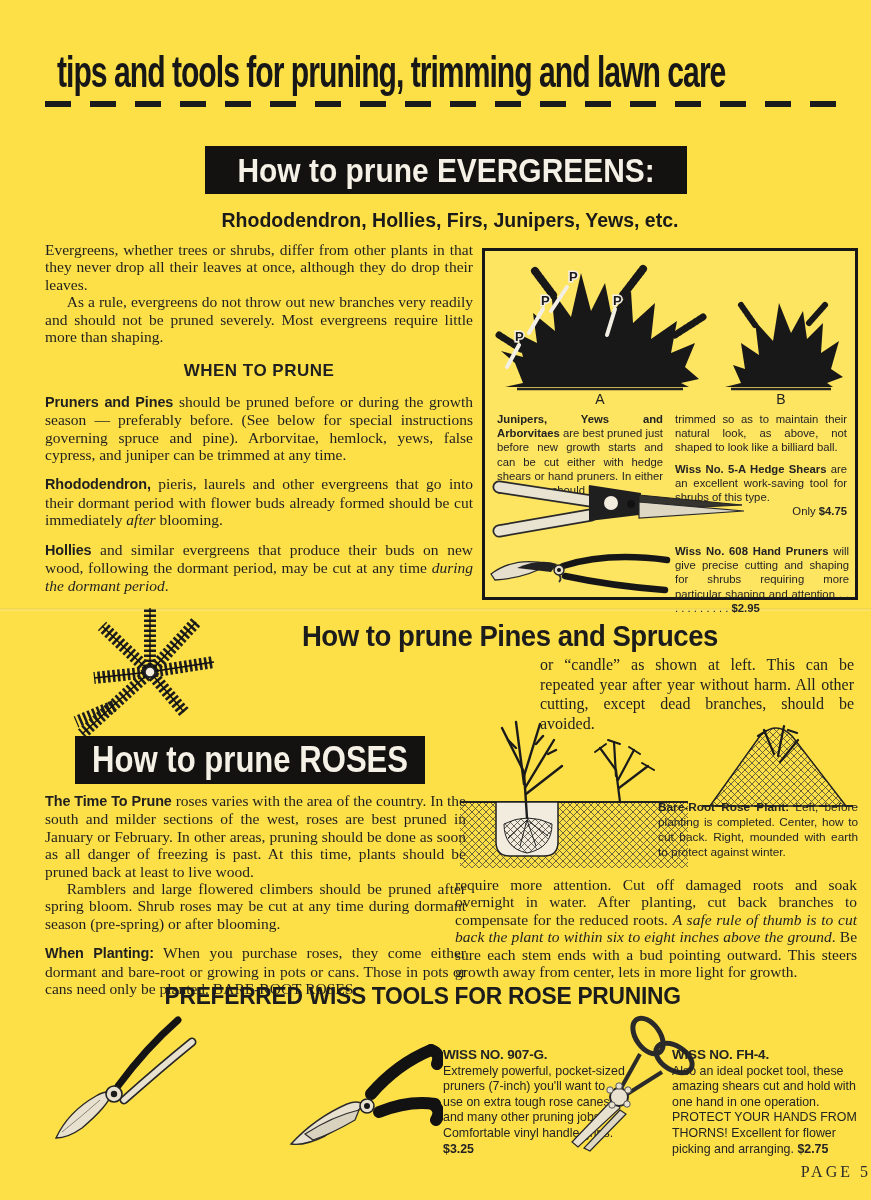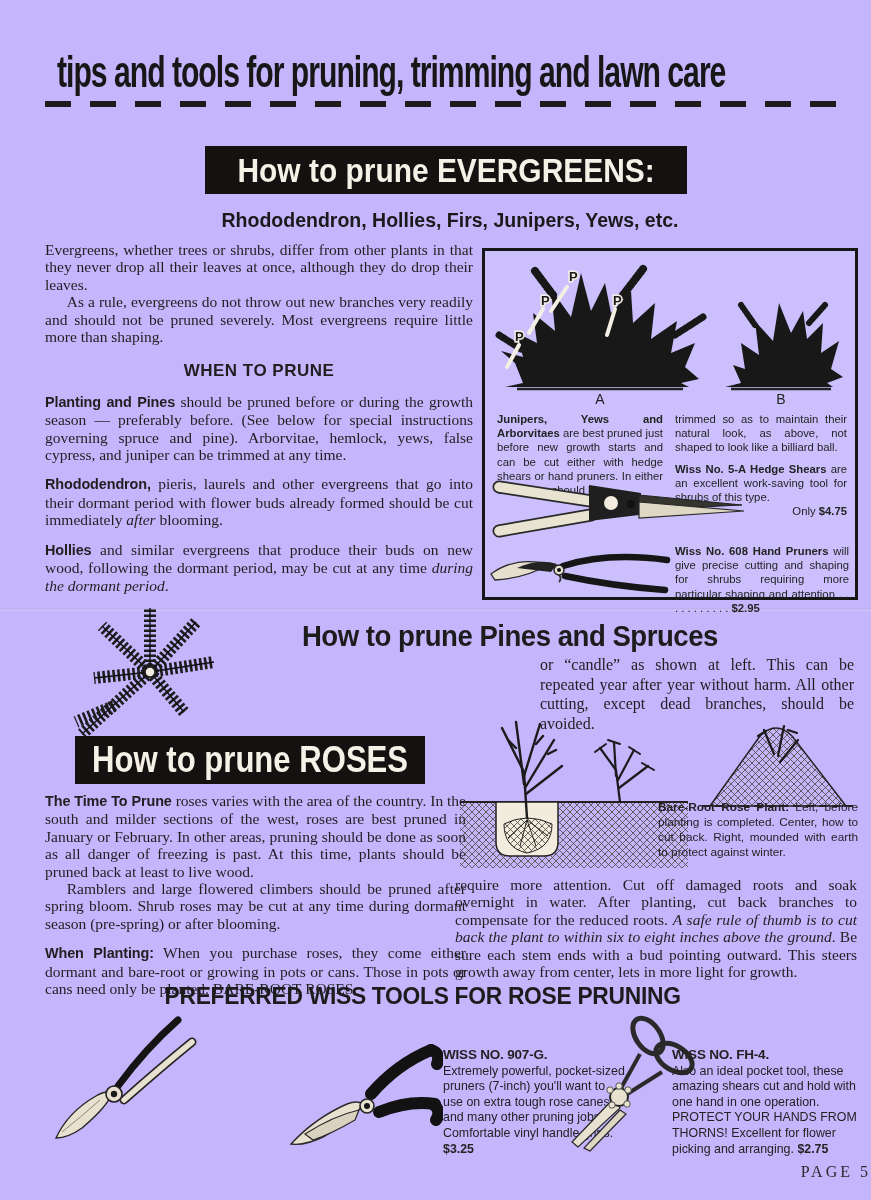--- a/index.html
+++ b/index.html
@@ -1,19 +1,19 @@
 <!DOCTYPE html>
 <html><head>
 <meta charset="utf-8">
 <style>
   html,body{margin:0;padding:0;background:#d8d2c4;}
   .page{
     position:relative;width:871px;height:1200px;overflow:hidden;
     background:radial-gradient(ellipse at 50% 38%, #f7f3e9 0%, #f3edे0 45%, #f2ecdf 60%, #e9e1cf 100%);
-    background-color:#c4b5fd;
+    background-color:#fde047;
     font-family:"Liberation Serif","DejaVu Serif",serif;color:#1c1c1c;
   }
   .crease{position:absolute;left:0;top:608px;width:100%;height:3px;
     background:linear-gradient(180deg,rgba(110,100,80,.10),rgba(255,255,255,.25));}
   .abs{position:absolute;}
   
   .masthead{left:57px;top:46px;width:800px;height:58px;white-space:nowrap;}
   .masthead span{display:inline-block;font-family:"Liberation Sans","DejaVu Sans",sans-serif;
     font-weight:700;font-size:45px;letter-spacing:-1.5px;transform:scaleX(.67);transform-origin:0 50%;color:#171717;}
   .dashrule{left:45px;top:101px;width:792px;height:6px;
@@ -76,21 +76,21 @@
 
   <div class="abs banner banner-evg">
     <span>How to prune EVERGREENS:</span>
   </div>
   <div class="abs subtitle">Rhododendron, Hollies, Firs, Junipers, Yews, etc.</div>
 
   <div class="abs col-evg body-serif">
     <p><span class="seg-n">Evergreens, whether trees or shrubs, differ from other plants in that they never drop all their leaves at once, although they do drop their leaves.</span></p>
     <p class="indent"><span class="seg-n">As a rule, evergreens do not throw out new branches very readily and should not be pruned severely. Most evergreens require little more than shaping.</span></p>
     <p class="when-head">WHEN TO PRUNE</p>
-    <p><span class="seg-b">Planting and Pines</span><span class="seg-n"> should be pruned before or during the growth season — preferably before. (See below for special instructions governing spruce and pine). Arborvitae, hemlock, yews, false cypress, and juniper can be trimmed at any time.</span></p>
+    <p><span class="seg-b">Pruners and Pines</span><span class="seg-n"> should be pruned before or during the growth season — preferably before. (See below for special instructions governing spruce and pine). Arborvitae, hemlock, yews, false cypress, and juniper can be trimmed at any time.</span></p>
     <p class="gap"><span class="seg-b">Rhododendron,</span><span class="seg-n"> pieris, laurels and other evergreens that go into their dormant period with flower buds already formed should be cut immediately </span><span class="seg-i">after</span><span class="seg-n"> blooming.</span></p>
     <p class="gap"><span class="seg-b">Hollies</span><span class="seg-n"> and similar evergreens that produce their buds on new wood, following the dormant period, may be cut at any time </span><span class="seg-i">during the dormant period</span><span class="seg-n">.</span></p>
   </div>
 
   <div class="abs figbox">
 
     <svg class="abs" style="left:6px;top:6px" width="218" height="136" viewBox="0 0 218 136">
       <path fill="#181818" d="M14,130 L32,126 24,106 10,94 32,100 26,76 46,86 42,56 64,74 60,32 80,60 90,16 100,54 114,26 120,56 140,34 142,66 164,46 160,82 186,64 180,96 204,86 194,110 208,122 190,126 198,130 Z"></path>
       <g stroke="#181818" stroke-linecap="round">
         <path d="M62,38 L44,14" stroke-width="8" stroke-dasharray="2 2"></path>

